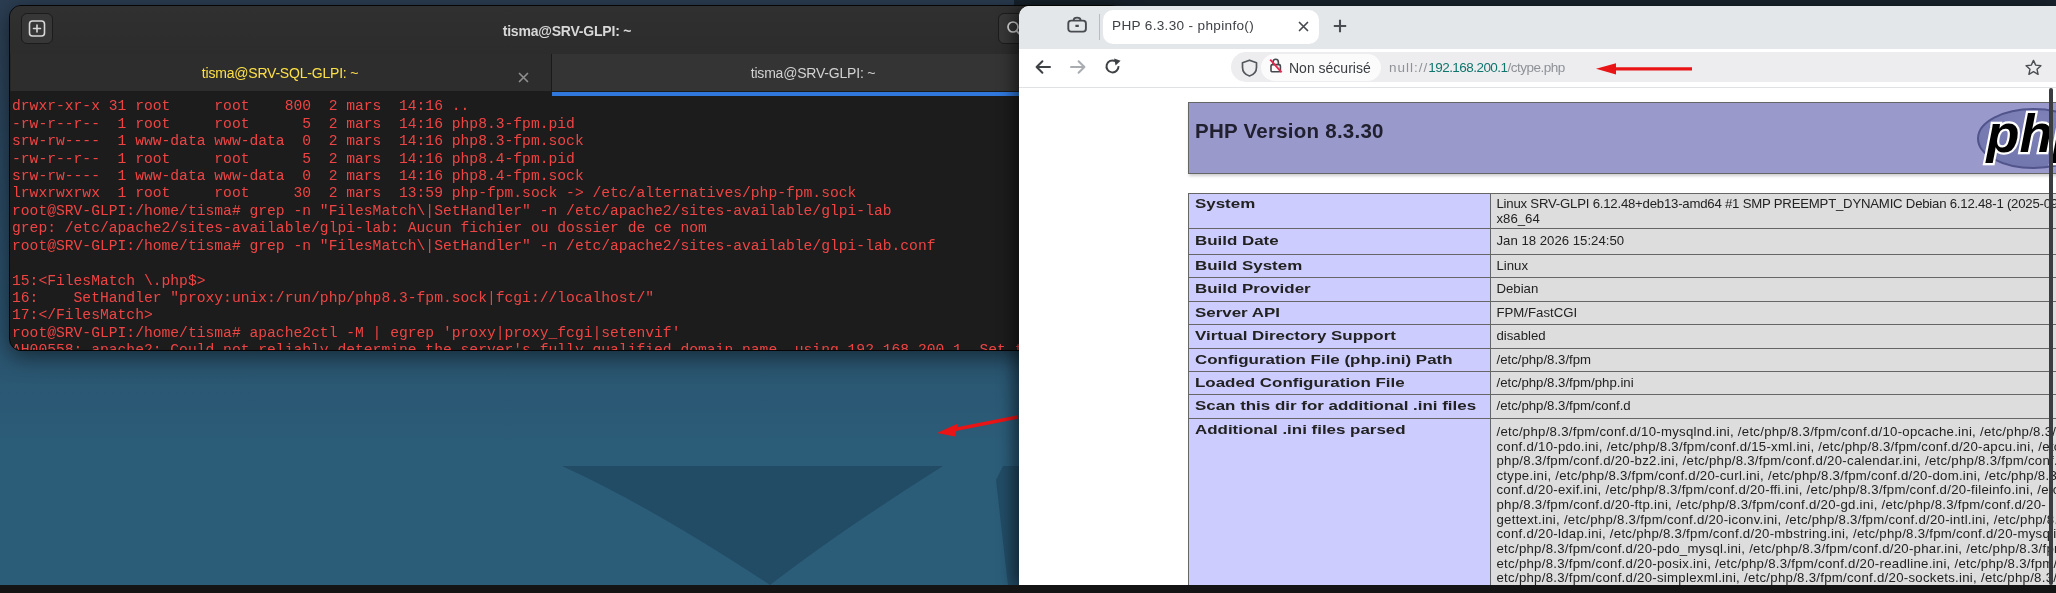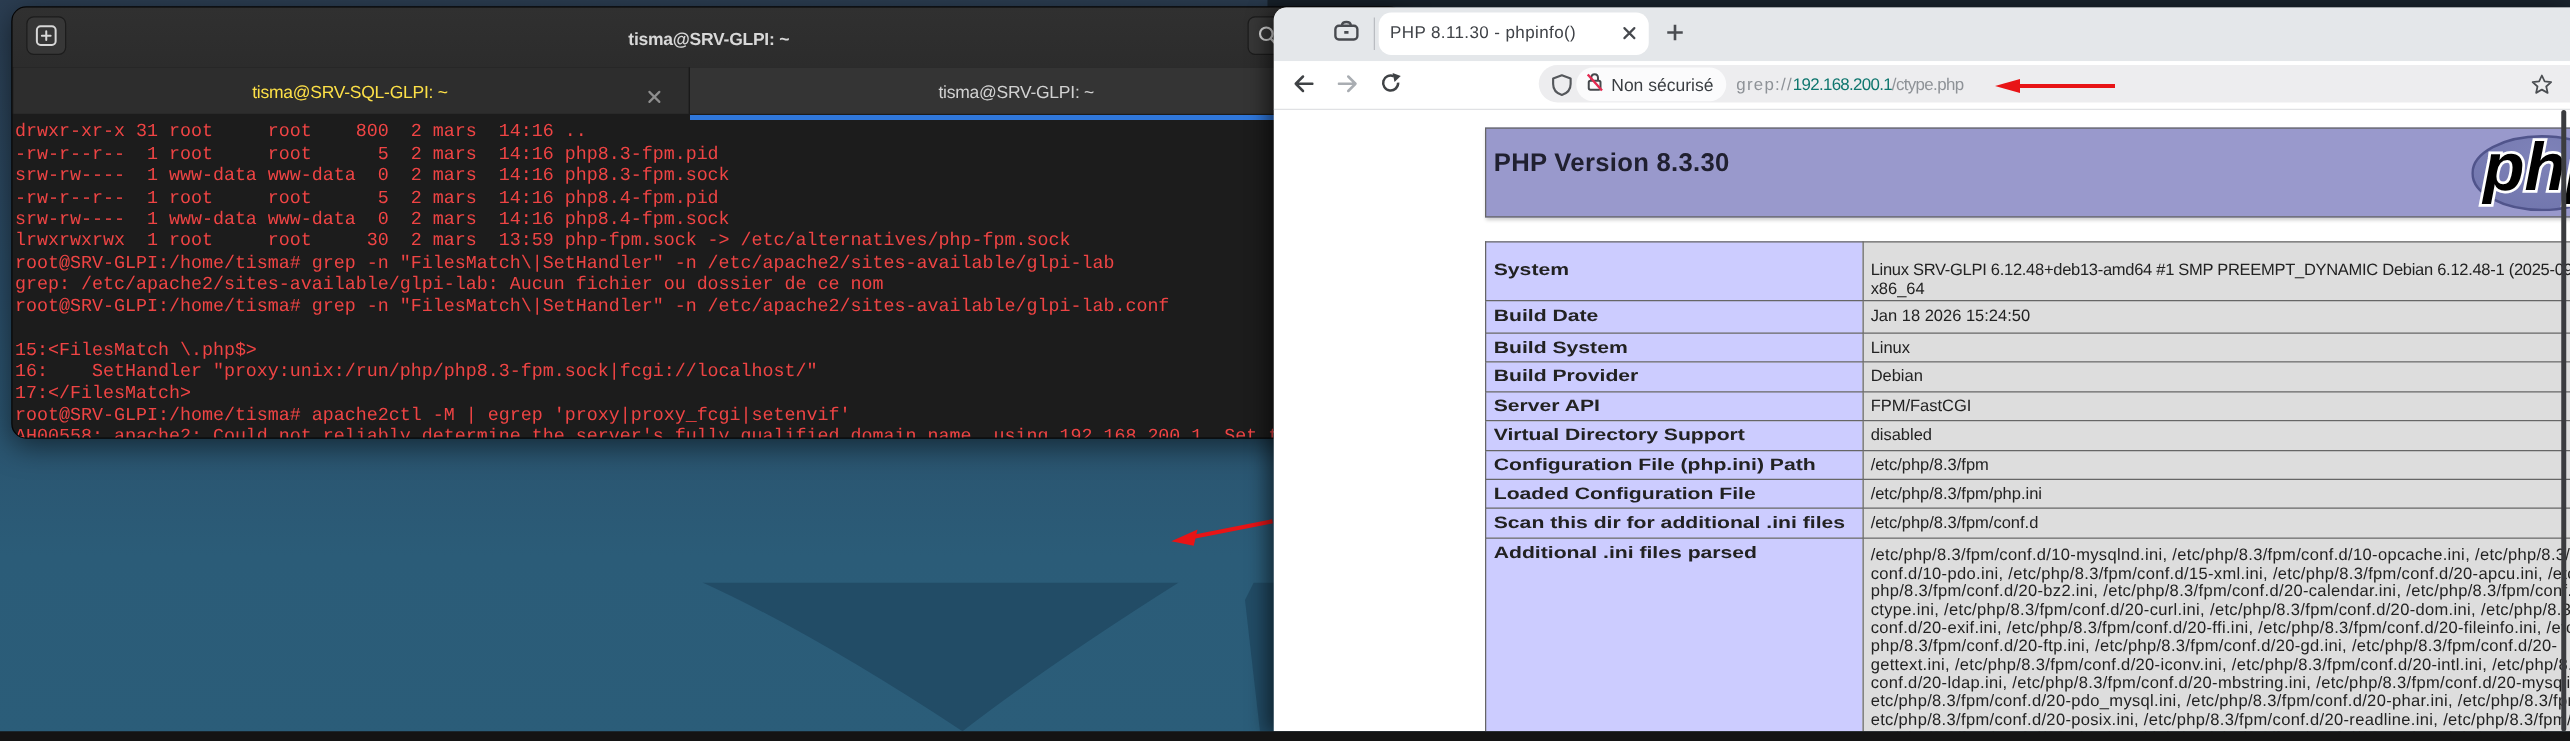--- a/index.html
+++ b/index.html
@@ -80,21 +80,21 @@
      border-top-left-radius:10px;overflow:hidden;box-shadow:-5px 2px 16px rgba(0,0,0,0.55);">
 
   <div class="abs" style="left:0;top:0;width:100%;height:43px;background:#e4e7ea;border-top-left-radius:10px;"></div>
   <svg class="abs" style="left:48px;top:10px;" width="21" height="17" viewBox="0 0 21 17">
     <rect x="1.3" y="4.6" width="17.6" height="11" rx="2.8" fill="none" stroke="#484b50" stroke-width="1.9"></rect>
     <path d="M6.6 4.2 Q6.6 1.6 10.1 1.6 Q13.6 1.6 13.6 4.2" fill="none" stroke="#484b50" stroke-width="1.9"></path>
     <path d="M8.4 9.9 h3.4" stroke="#484b50" stroke-width="2.2"></path>
   </svg>
   <div class="abs" style="left:79.5px;top:8px;width:1px;height:26px;background:#b9bcc1;"></div>
   <div class="abs" style="left:84px;top:3.5px;width:216px;height:34px;background:#ffffff;border-radius:10px;"></div>
-  <div class="abs" style="left:93px;top:11.5px;font-size:13.6px;letter-spacing:0.32px;color:#3f4247;white-space:nowrap;">PHP 8.11.30 - phpinfo()</div>
+  <div class="abs" style="left:93px;top:11.5px;font-size:13.6px;letter-spacing:0.32px;color:#3f4247;white-space:nowrap;">PHP 6.3.30 - phpinfo()</div>
   <svg class="abs" style="left:279px;top:15px;" width="11" height="11" viewBox="0 0 11 11">
     <path d="M1.5 1.5 L9.5 9.5 M9.5 1.5 L1.5 9.5" stroke="#46494e" stroke-width="1.7" stroke-linecap="round"></path>
   </svg>
   <svg class="abs" style="left:314px;top:13px;" width="14" height="14" viewBox="0 0 14 14">
     <path d="M7 0.8 V13.2 M0.8 7 H13.2" stroke="#4a4d52" stroke-width="2.1"></path>
   </svg>
 
   <div class="abs" style="left:0;top:43px;width:100%;height:39px;background:#ffffff;border-bottom:1px solid #e0e1e4;box-sizing:border-box;"></div>
   <svg class="abs" style="left:16px;top:53px;" width="16" height="16" viewBox="0 0 16 16">
     <path d="M15 8 H1.6 M7.4 2.2 L1.6 8 L7.4 13.8" fill="none" stroke="#3f4245" stroke-width="2" stroke-linecap="round" stroke-linejoin="round"></path>
@@ -111,21 +111,21 @@
   <svg class="abs" style="left:222px;top:52.5px;" width="17" height="18" viewBox="0 0 17 18">
     <path d="M8.5 1.2 L15.5 3.8 V8.2 C15.5 12.6 12.6 15.7 8.5 17 C4.4 15.7 1.5 12.6 1.5 8.2 V3.8 Z" fill="none" stroke="#54575b" stroke-width="1.7" stroke-linejoin="round"></path>
   </svg>
   <div class="abs" style="left:242px;top:47.5px;width:120px;height:27px;background:#fbfbfc;border-radius:13.5px;"></div>
   <svg class="abs" style="left:248px;top:51px;" width="18" height="18" viewBox="0 0 18 18">
     <rect x="4" y="7.6" width="9.4" height="7.2" rx="1.4" fill="none" stroke="#45484c" stroke-width="1.6"></rect>
     <path d="M6 7.6 V5.4 C6 3.2 7.3 2.3 8.7 2.3 C10.1 2.3 11.4 3.2 11.4 5.4 V7.6" fill="none" stroke="#45484c" stroke-width="1.6"></path>
     <path d="M3.2 2.6 L14.6 15.4" stroke="#e32a51" stroke-width="1.9"></path>
   </svg>
   <div class="abs" style="left:270px;top:54px;font-size:14px;color:#3a3e42;white-space:nowrap;">Non sécurisé</div>
-  <div class="abs" style="left:370px;top:54px;font-size:13.5px;white-space:nowrap;"><span style="color:#8e9297;letter-spacing:1.0px;">grep://</span><span style="color:#0f766e;letter-spacing:-0.55px;">192.168.200.1</span><span style="color:#8e9297;letter-spacing:-0.5px;">​/ctype.php</span></div>
+  <div class="abs" style="left:370px;top:54px;font-size:13.5px;white-space:nowrap;"><span style="color:#8e9297;letter-spacing:1.0px;">null://</span><span style="color:#0f766e;letter-spacing:-0.55px;">192.168.200.1</span><span style="color:#8e9297;letter-spacing:-0.5px;">​/ctype.php</span></div>
   <svg class="abs" style="left:1006px;top:53px;" width="17" height="17" viewBox="0 0 17 17">
     <path d="M8.5 1.4 L10.7 6.1 L15.9 6.7 L12 10.2 L13.1 15.3 L8.5 12.7 L3.9 15.3 L5 10.2 L1.1 6.7 L6.3 6.1 Z" fill="none" stroke="#4b4e52" stroke-width="1.4" stroke-linejoin="round"></path>
   </svg>
 
   <div class="abs" style="left:168.5px;top:95.5px;width:940px;height:72px;background:#9999cc;border:1px solid #666;box-sizing:border-box;box-shadow:1px 2px 3px #ccc;"></div>
   <div class="abs" style="left:176px;top:112.5px;font-size:20.5px;letter-spacing:0.25px;font-weight:bold;color:#202030;">PHP Version 8.3.30</div>
   <svg class="abs" style="left:958px;top:102px;" width="113" height="61" viewBox="0 0 113 61">
     <defs>
       <radialGradient id="lg" cx="0.5" cy="0.25" r="1">
         <stop offset="0" stop-color="#7e82b8"></stop>
@@ -136,21 +136,21 @@
     <text x="59" y="44" font-family="'Liberation Sans',sans-serif" font-style="italic" font-weight="bold" font-size="54" fill="#000" stroke="#fff" stroke-width="4.4" paint-order="stroke" text-anchor="middle">php</text>
   </svg>
 
   <table style="position:absolute;left:168.5px;top:186.5px;width:934px;border-collapse:collapse;table-layout:fixed;">
     <colgroup>
         <col style="width:302px;">
         <col>
       </colgroup>
     <tbody id="phptable">
     <tr>
-          <td class="e" style="padding-top:14px;padding-bottom:1.5px;"><span class="lx">System</span></td>
+          <td class="e" style="padding-top:2px;padding-bottom:1.5px;"><span class="lx">System</span></td>
           <td class="v" style="padding-top:1.5px;padding-bottom:1.5px;">
             <div class="nw" style="line-height:15.4px;letter-spacing:-0.22px;">Linux SRV-GLPI 6.12.48+deb13-amd64 #1 SMP PREEMPT_DYNAMIC Debian 6.12.48-1 (2025-09-20)</div>
             <div style="line-height:15.4px;">x86_64</div>
           </td>
         </tr>
     <tr>
           <td class="e" style="line-height:14.7px;padding-top:5.5px;padding-bottom:5px;"><span class="lx">Build Date</span></td>
           <td class="v" style="line-height:14.7px;padding-top:5.5px;padding-bottom:0.5px;">Jan 18 2026 15:24:50</td>
         </tr>
     <tr>

